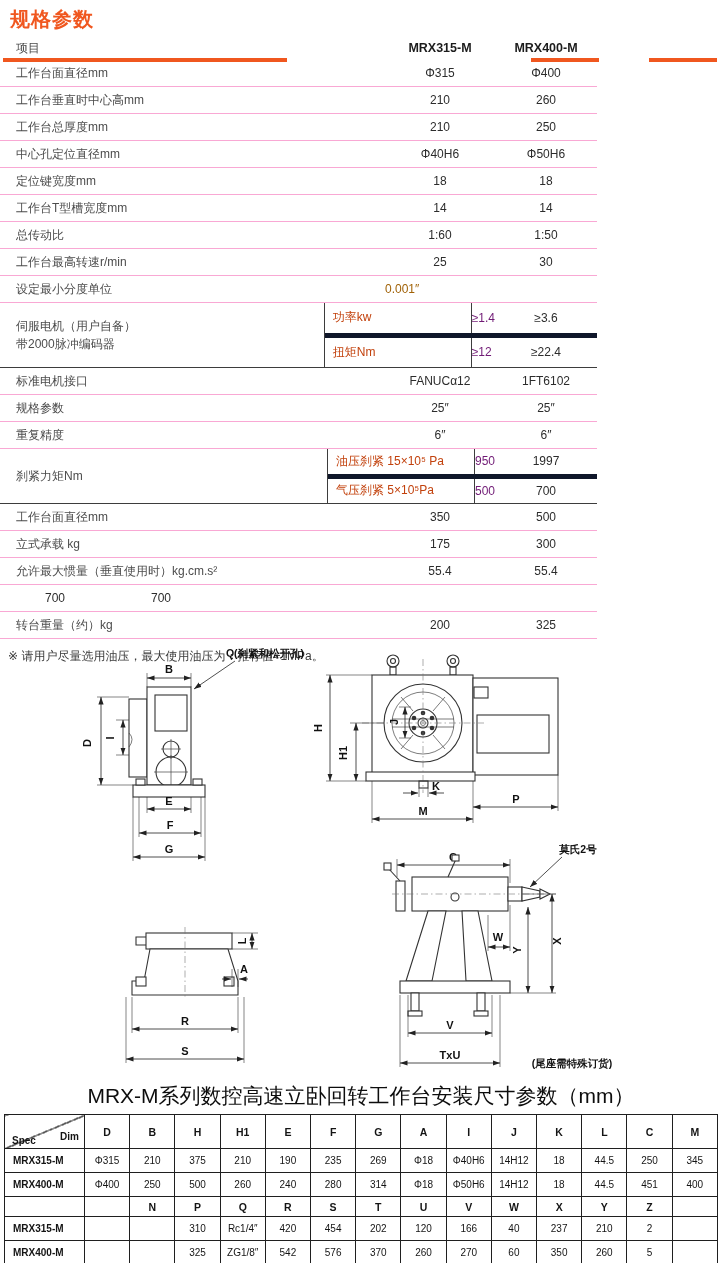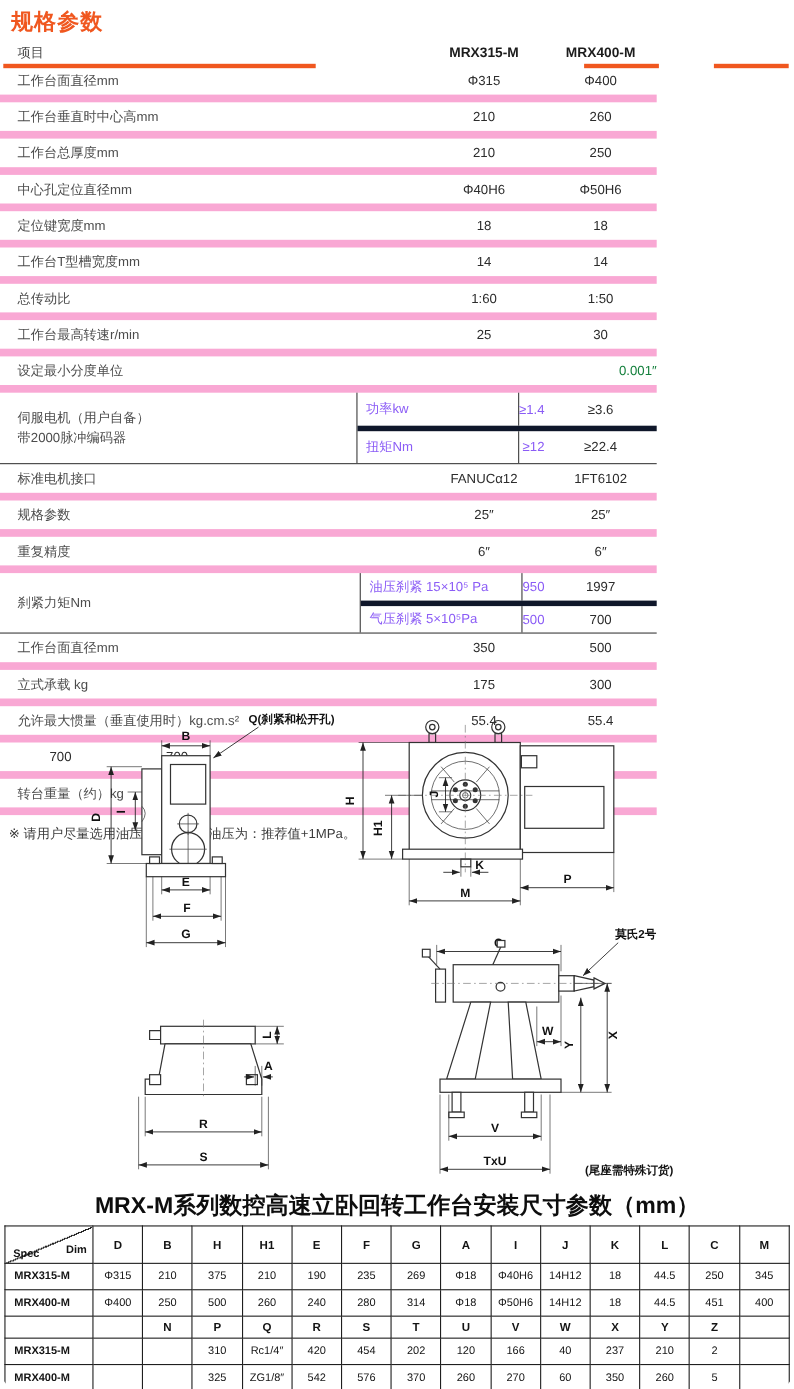--- a/index.html
+++ b/index.html
@@ -1,60 +1,60 @@
 <!DOCTYPE html>
 <html><head>
 <meta charset="utf-8">
 <style>
   html,body{margin:0;padding:0;background:#fff;}
   .page{position:relative;width:722px;height:1263px;background:#fff;overflow:hidden;
-        font-family:"Liberation Sans","DejaVu Sans",sans-serif;color:#333;border-radius:18px;}
+        font-family:"Liberation Sans","DejaVu Sans",sans-serif;color:#333;}
   
   .main-title{position:absolute;top:6px;left:10px;margin:0;font-size:20px;font-weight:bold;
               color:#f0571f;letter-spacing:1px;}
   
   .spec-table{position:absolute;top:36px;left:0;width:597px;font-size:12px;}
   .shead{position:relative;height:24px;display:flex;align-items:center;}
   .shead-item{flex:1;padding-left:16px;color:#4c4c4c;}
   .shead-col{font-weight:bold;color:#1c1c1c;text-align:center;font-size:12.5px;}
   .sv1{width:110px;text-align:center;}
   .sv2{width:102px;text-align:center;}
   .bar{position:absolute;height:4px;background:#f0571f;bottom:-2px;}
   .bar-item{left:3px;width:284px;}
   .bar-c1{left:531px;width:68px;}
   .bar-c2{left:649px;width:68px;}
-  .srow{display:flex;align-items:center;height:26px;border-bottom:7px solid #f9a8d4;}
+  .srow{display:flex;align-items:center;height:26px;border-bottom:1px solid #f9a8d4;}
   .slabel{flex:1;padding-left:16px;color:#4c4c4c;}
   .sval{color:#2c2c2c;}
-  .svspan{width:212px;text-align:right;color:#15803d;}
+  .svspan{width:212px;text-align:left;color:#a16207;}
   .sblock{display:flex;border-bottom:1px solid #3d3d3d;}
   .sblock.servo{height:64px;}
   .sblock.brake{height:54px;}
   .sblock-label{width:345px;box-sizing:border-box;display:flex;flex-direction:column;
                 justify-content:center;padding-left:16px;color:#4c4c4c;line-height:1.5;}
   .sblock-subs{flex:1;display:flex;flex-direction:column;border-left:1px solid #3d3d3d;}
   .subrow{flex:1;display:flex;align-items:center;}
   .subrow + .subrow{border-top:5px solid #0f172a;}
   .sublabel{width:147px;box-sizing:border-box;padding-left:8px;align-self:stretch;
-            display:flex;align-items:center;border-right:1px solid #3d3d3d;color:#8b5cf6;}
-  .subv1{flex:1;text-align:right;color:#8b5cf6;}
+            display:flex;align-items:center;border-right:1px solid #3d3d3d;color:#c2410c;}
+  .subv1{flex:1;text-align:left;color:#701a75;}
   .note-line{margin-top:9px;padding-left:8px;font-size:12px;color:#3a3a3a;}
   
   .diagrams{position:absolute;top:645px;left:0;}
   .o{fill:none;stroke:#333;stroke-width:1.1;}
   .of{fill:#fff;stroke:#333;stroke-width:1.1;}
   .thin{fill:none;stroke:#444;stroke-width:0.7;}
   .dim{stroke:#222;stroke-width:0.8;}
   .ext{stroke:#333;stroke-width:0.6;}
   .cl{stroke:#777;stroke-width:0.6;stroke-dasharray:7 3 1.5 3;fill:none;}
   .dl{font-size:11px;font-weight:bold;fill:#111;}
   .cn{font-size:10.5px;font-weight:bold;fill:#111;}
   
   .install-title{position:absolute;top:1082px;left:0;width:722px;margin:0;text-align:center;
-                 font-size:21px;font-weight:bold;color:#0d0d0d;}
+                 font-size:21px;font-weight:normal;color:#0d0d0d;}
   
   .dims-table{position:absolute;top:1114px;left:4px;width:714px;border-collapse:collapse;
               table-layout:fixed;font-size:10px;color:#141414;}
   .dims-table td{border:1px solid #1f1f1f;text-align:center;padding:0;overflow:hidden;}
   .dims-table .hrow td{font-weight:bold;font-size:10.5px;}
   .dims-table .hrow1 td{height:33px;}
   .dims-table .drow td{height:23px;}
   .dims-table .hrow2 td{height:19px;}
   .specname{font-weight:bold;text-align:left !important;padding-left:8px !important;}
   .diag{position:relative;background:linear-gradient(to bottom right,

